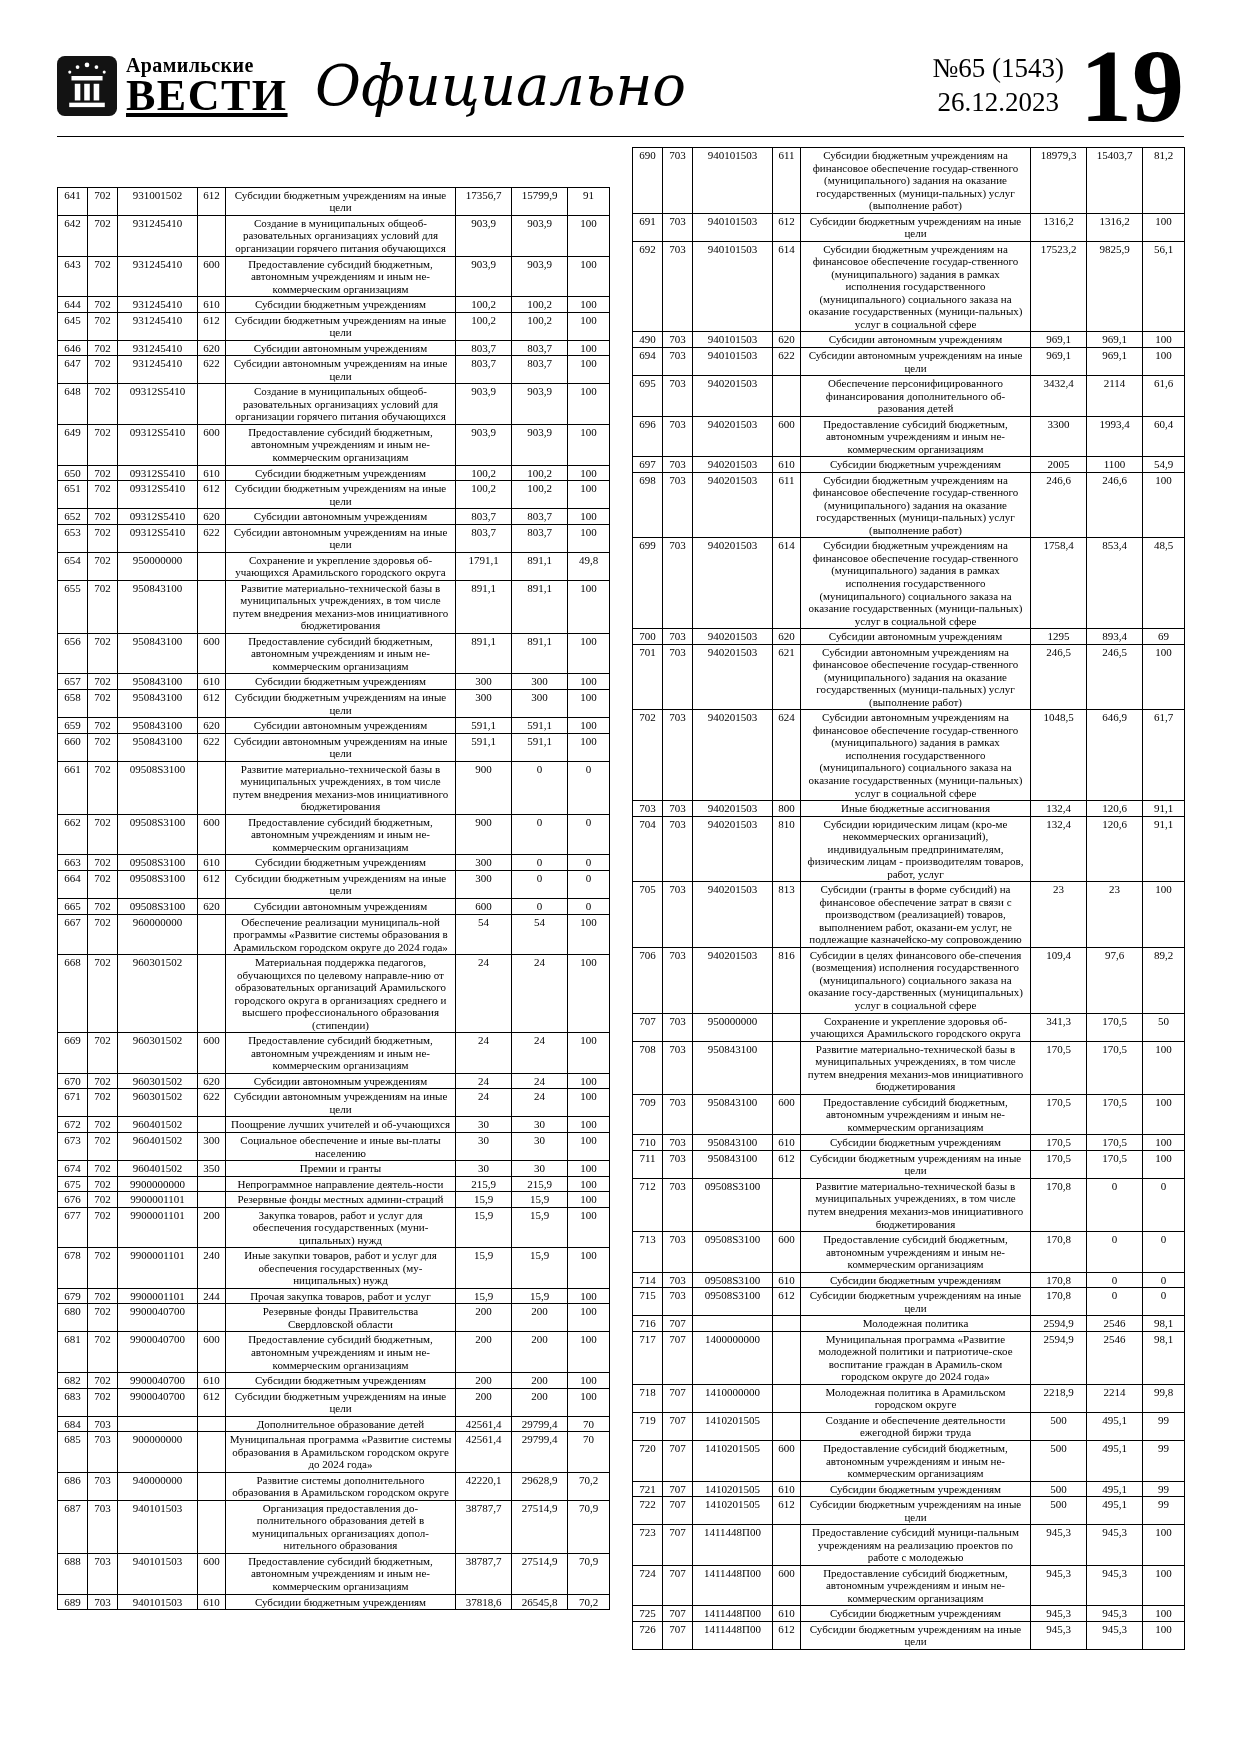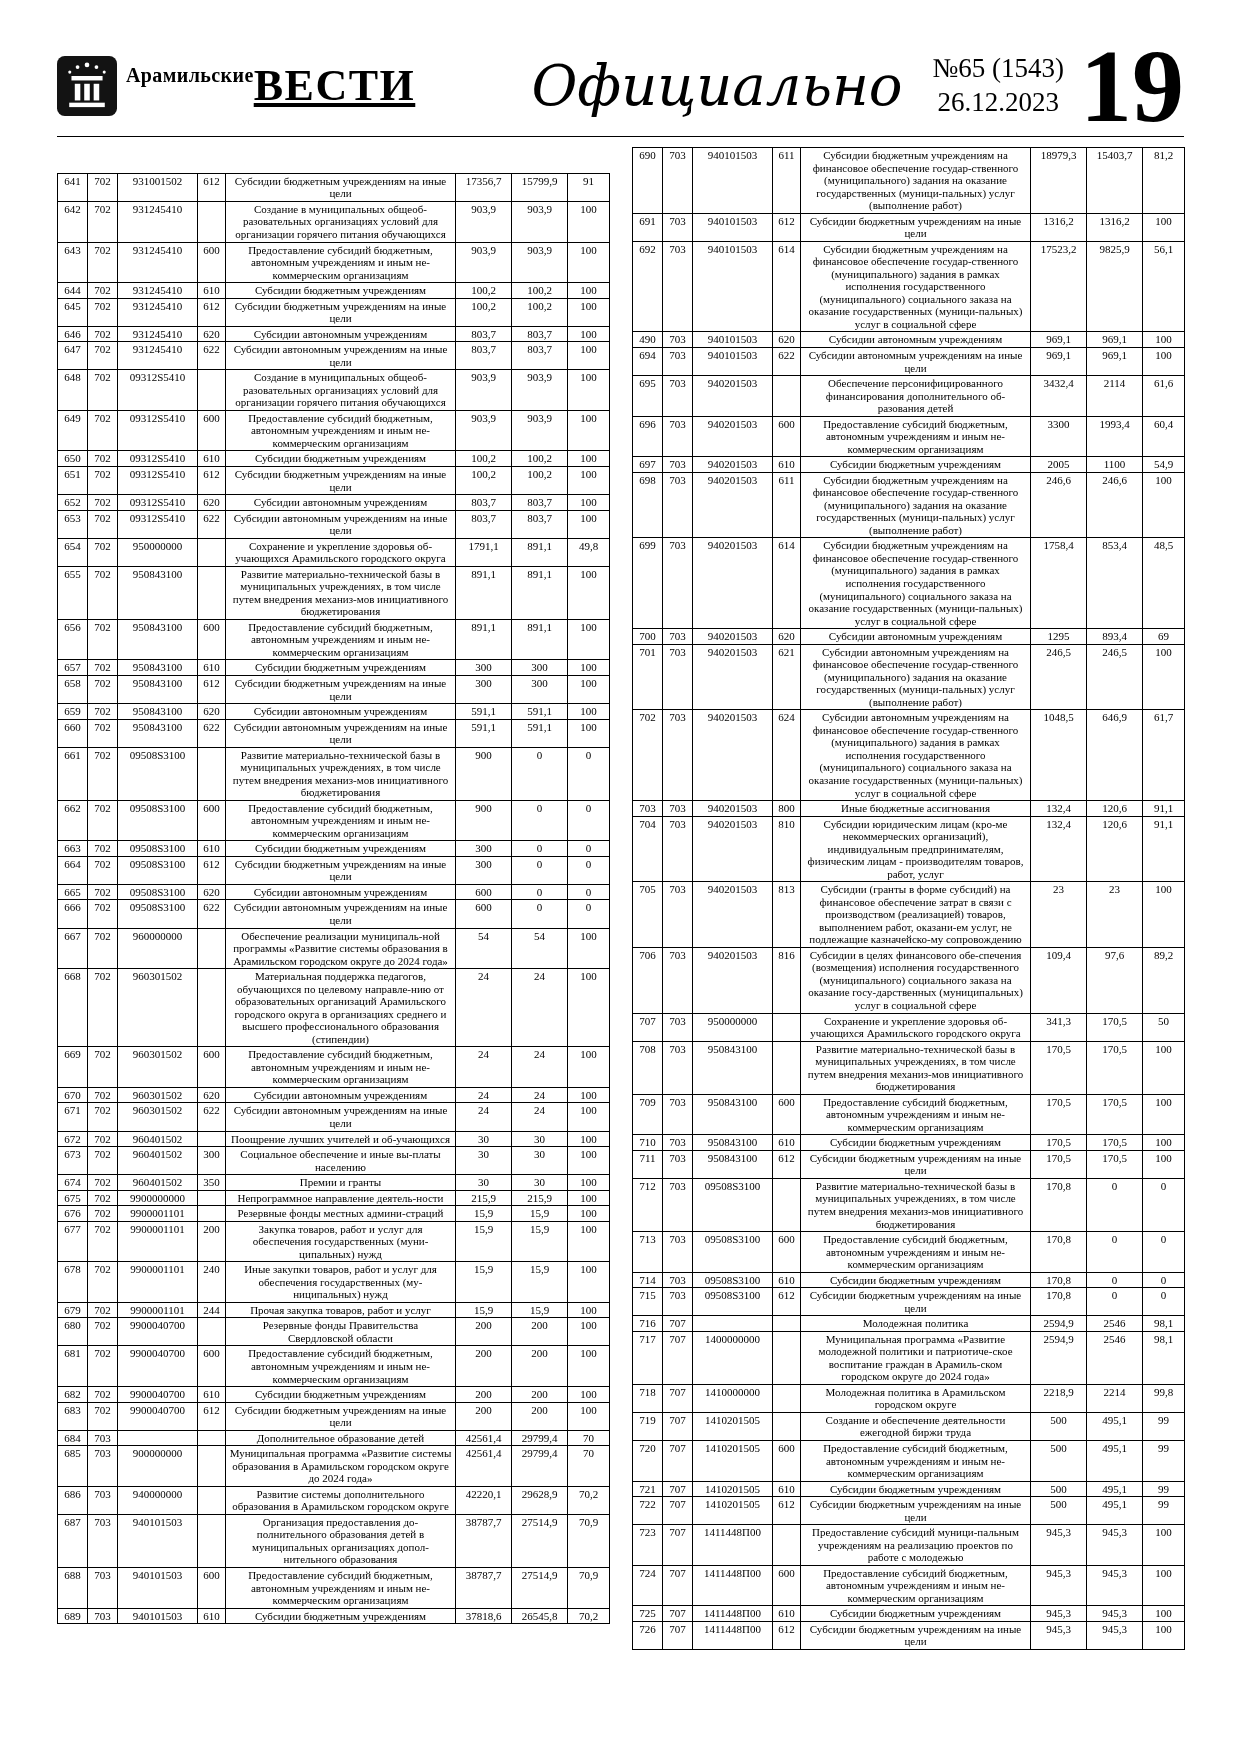--- a/index.html
+++ b/index.html
@@ -9,26 +9,26 @@
     font-family: "Liberation Serif", serif;
     color: #000;
     -webkit-font-smoothing: antialiased;
   }
   .page { width: 1241px; min-height: 1754px; padding: 0 57px 24px 57px; background: #fff; }
 
   
   .masthead { display: flex; align-items: center; padding-top: 44px; height: 128px; }
   .brand { display: flex; align-items: center; gap: 9px; width: 258px; flex: 0 0 auto; }
   .logo-box { width: 60px; height: 60px; flex: 0 0 auto; }
-  .brand-text { display: flex; flex-direction: row; }
+  .brand-text { display: flex; flex-direction: column; }
   .brand-top { font-size: 20px; font-weight: bold; letter-spacing: 0.4px; line-height: 1; }
   .brand-bottom { font-size: 44px; font-weight: bold; letter-spacing: 1.5px; line-height: 0.95; text-decoration: underline; }
   .section-title {
     flex: 1 1 auto;
-    text-align: right;
+    text-align: left;
     font-family: "DejaVu Serif", serif;
     font-style: italic;
     font-size: 56px;
     line-height: 1;
     padding-right: 30px;
   }
   .issue-block { text-align: center; font-size: 27px; line-height: 1.25; margin-right: 16px; flex: 0 0 auto; }
   .page-number { font-size: 104px; font-weight: bold; line-height: 0.9; flex: 0 0 auto; }
   .rule { border-top: 1.5px solid #000; margin: 8px 0 10px 0; }
 
@@ -352,30 +352,20 @@
             <td class="c-0">665</td>
             <td class="c-1">702</td>
             <td class="c-2">09508S3100</td>
             <td class="c-3">620</td>
             <td class="c-4">Субсидии автономным учреждениям</td>
             <td class="c-5">600</td>
             <td class="c-6">0</td>
             <td class="c-7">0</td>
           </tr>
           <tr>
-            <td class="c-0">666</td>
-            <td class="c-1">702</td>
-            <td class="c-2">09508S3100</td>
-            <td class="c-3">622</td>
-            <td class="c-4">Субсидии автономным учреждениям на иные цели</td>
-            <td class="c-5">600</td>
-            <td class="c-6">0</td>
-            <td class="c-7">0</td>
-          </tr>
-          <tr>
             <td class="c-0">667</td>
             <td class="c-1">702</td>
             <td class="c-2">960000000</td>
             <td class="c-3"></td>
             <td class="c-4">Обеспечение реализации муниципаль-ной программы «Развитие системы образования в Арамильском городском округе до 2024 года»</td>
             <td class="c-5">54</td>
             <td class="c-6">54</td>
             <td class="c-7">100</td>
           </tr>
           <tr>

